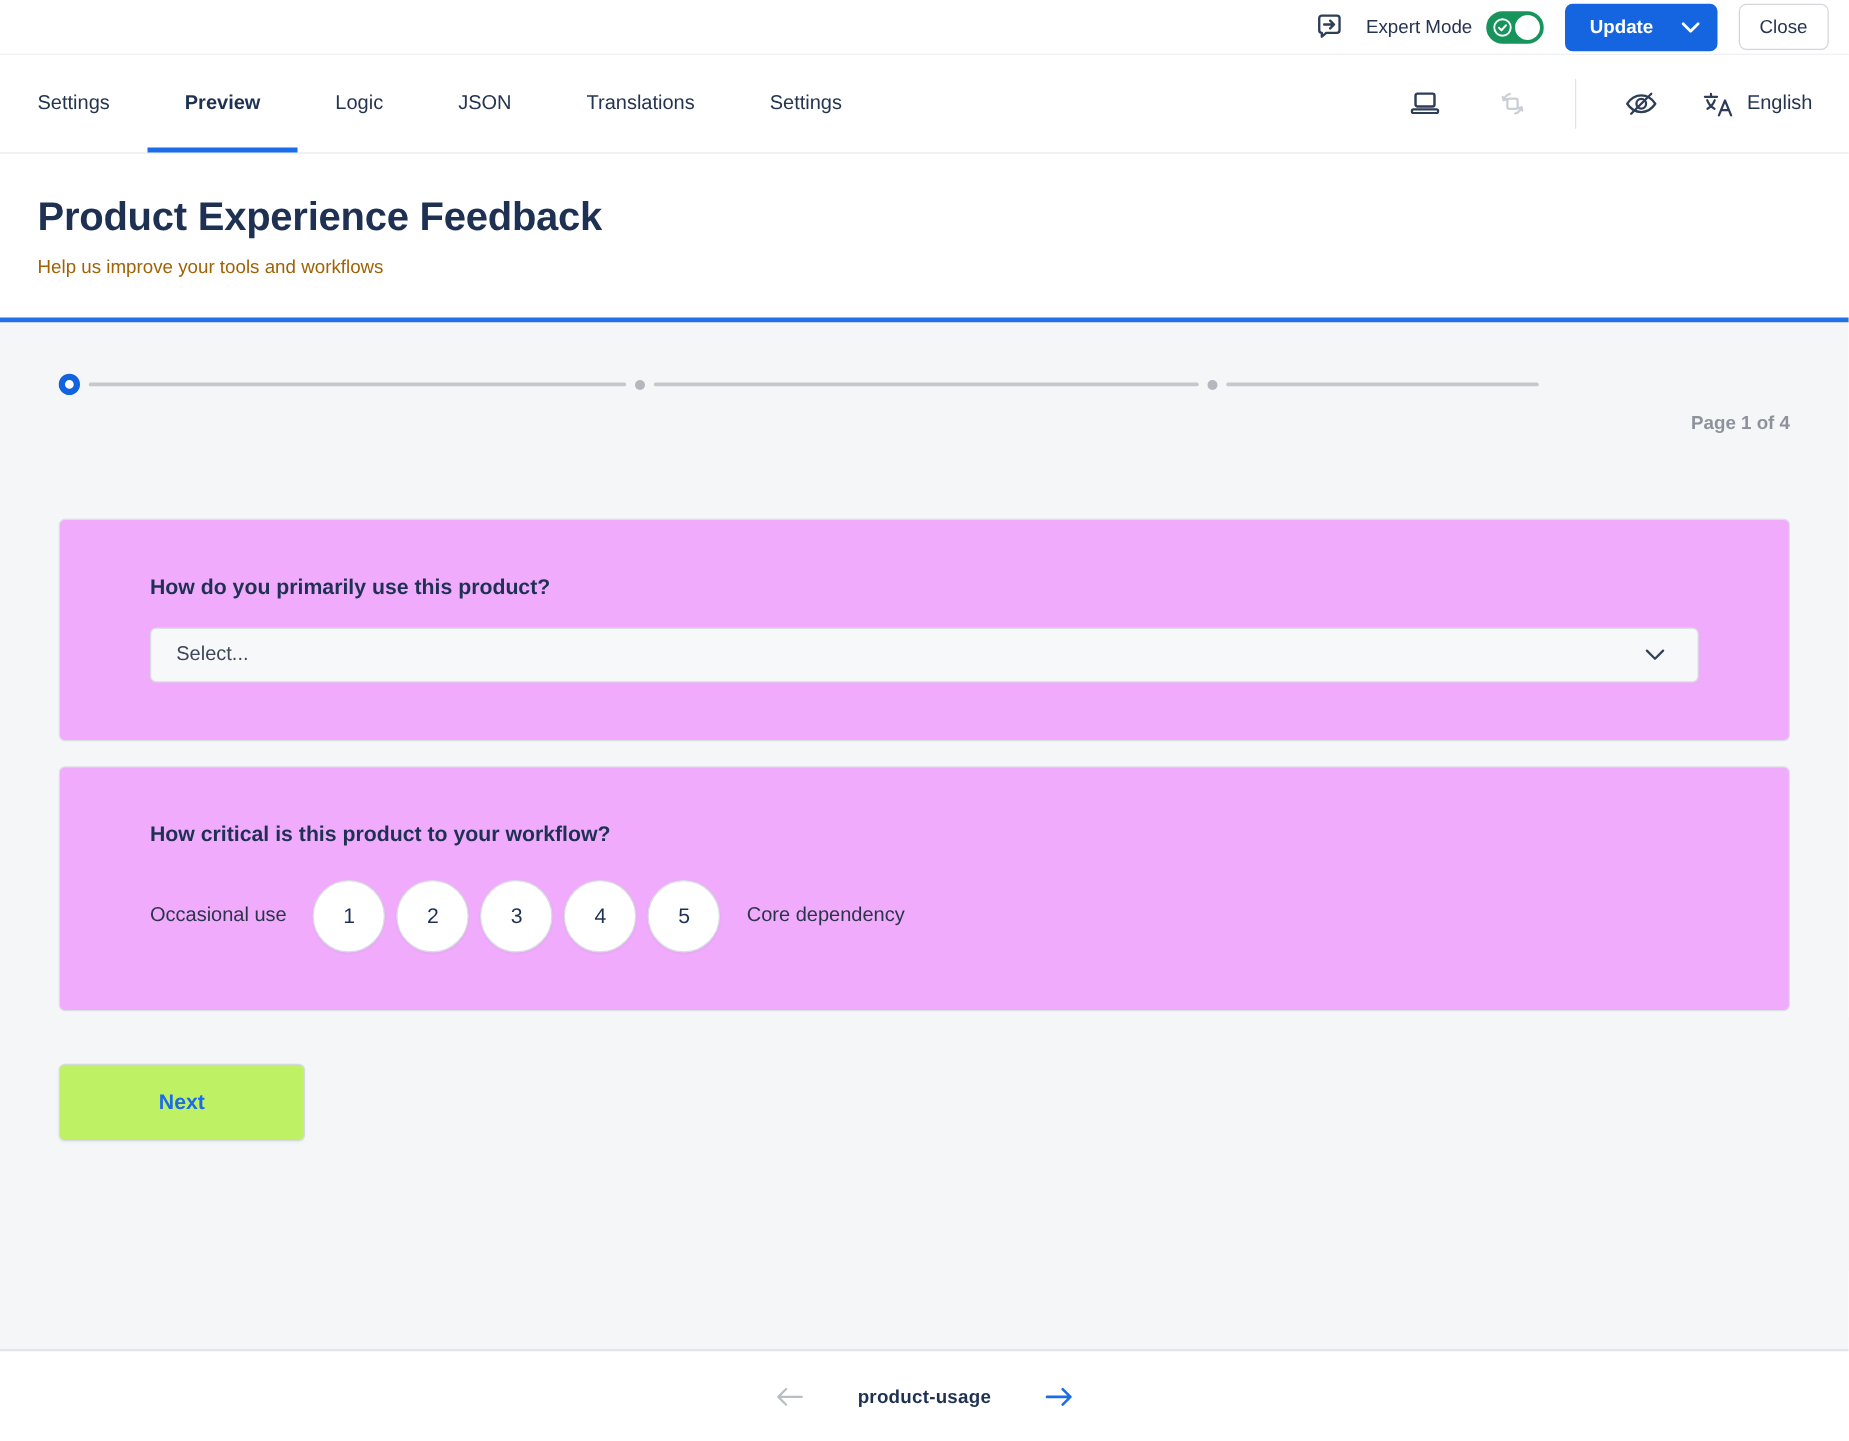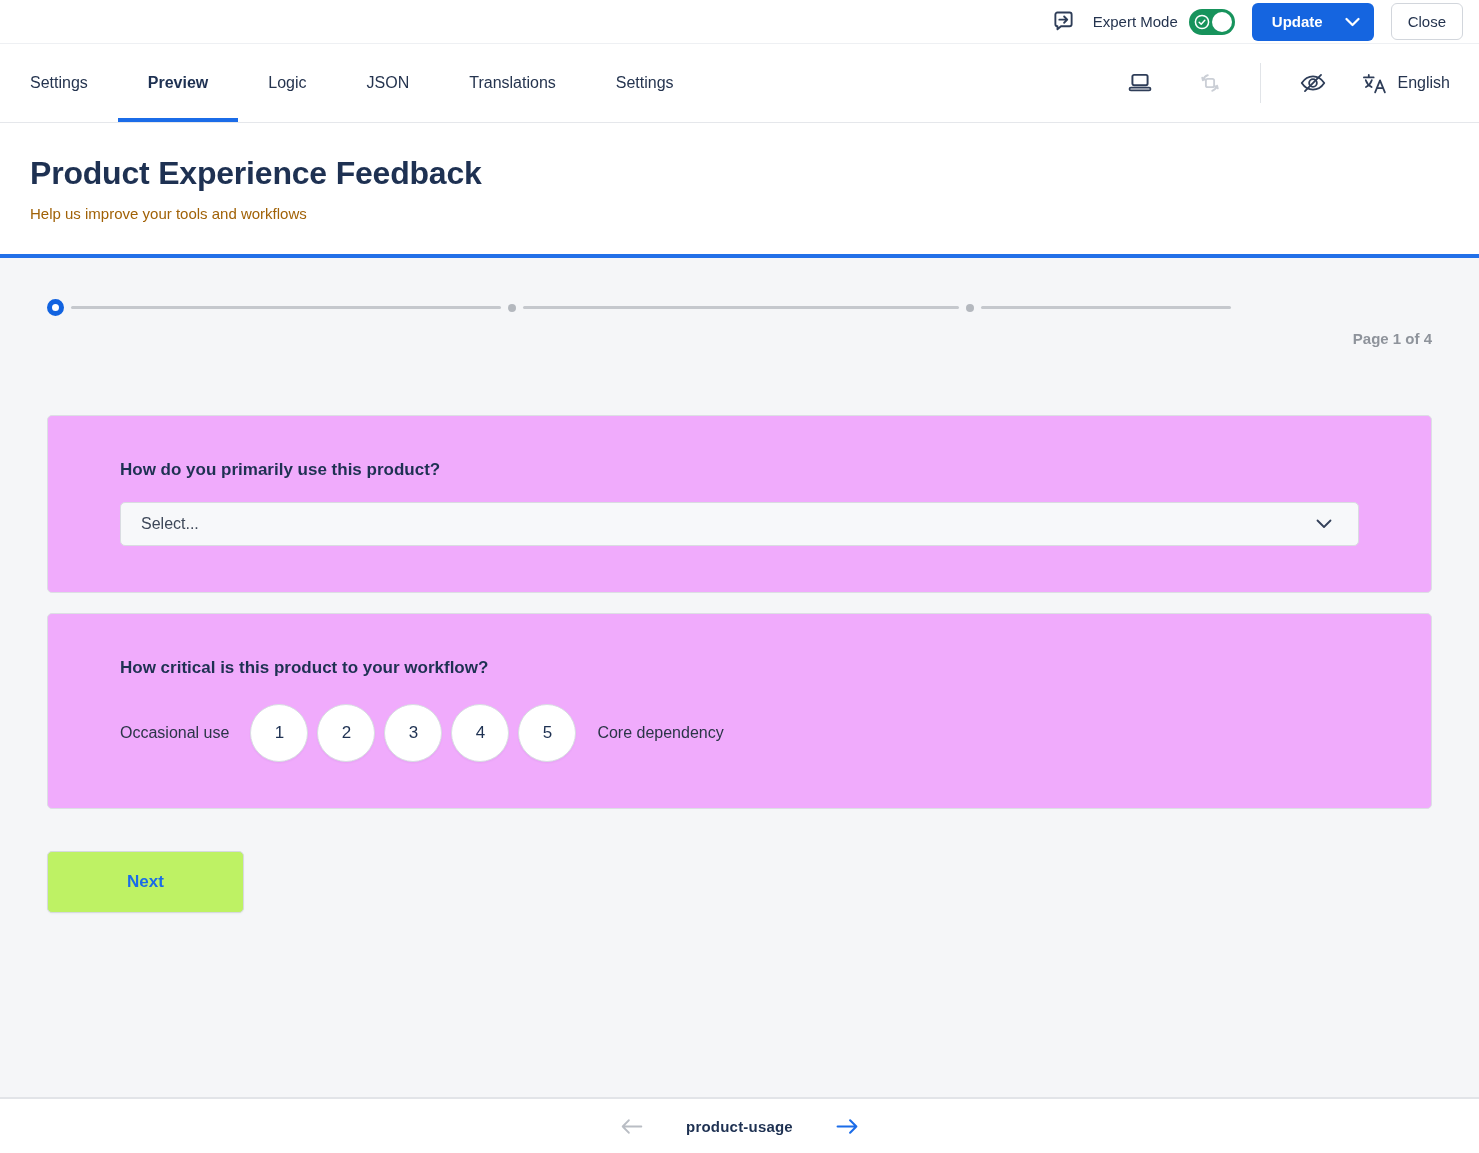--- a/index.html
+++ b/index.html
@@ -65,21 +65,21 @@
   .rate-circle { width:58px; height:58px; border-radius:50%; background:#fff; border:1px solid #d9dde3;
     display:flex; align-items:center; justify-content:center; font-size:17px; color:#1e3152; cursor:pointer;
     box-shadow:0 1px 2px rgba(30,49,82,.05); }
   .rate-label { font-size:16px; color:#2a3547; }
 
   .next-btn { margin-top:42px; width:197px; height:62px; background:#bef264; border:1px solid #d6dade; border-radius:5px;
     color:#1b6ce8; font-size:17px; font-weight:bold; cursor:pointer; font-family:inherit;
     box-shadow:0 1px 2px rgba(30,49,82,.04); }
 
   
-  .footer { height:56px; background:#fff; border-top:2px solid #e2e4e8; flex:none;
+  .footer { height:74px; background:#fff; border-top:2px solid #e2e4e8; flex:none;
     display:flex; align-items:center; justify-content:center; gap:42px; }
   .footer-page { font-size:15px; font-weight:bold; color:#1e3152; letter-spacing:.2px; }
   .nav-arrow { display:flex; align-items:center; cursor:pointer; }
   .nav-arrow.disabled { cursor:default; }
 </style>
 </head>
 <body>
 
 <div class="app">
 

